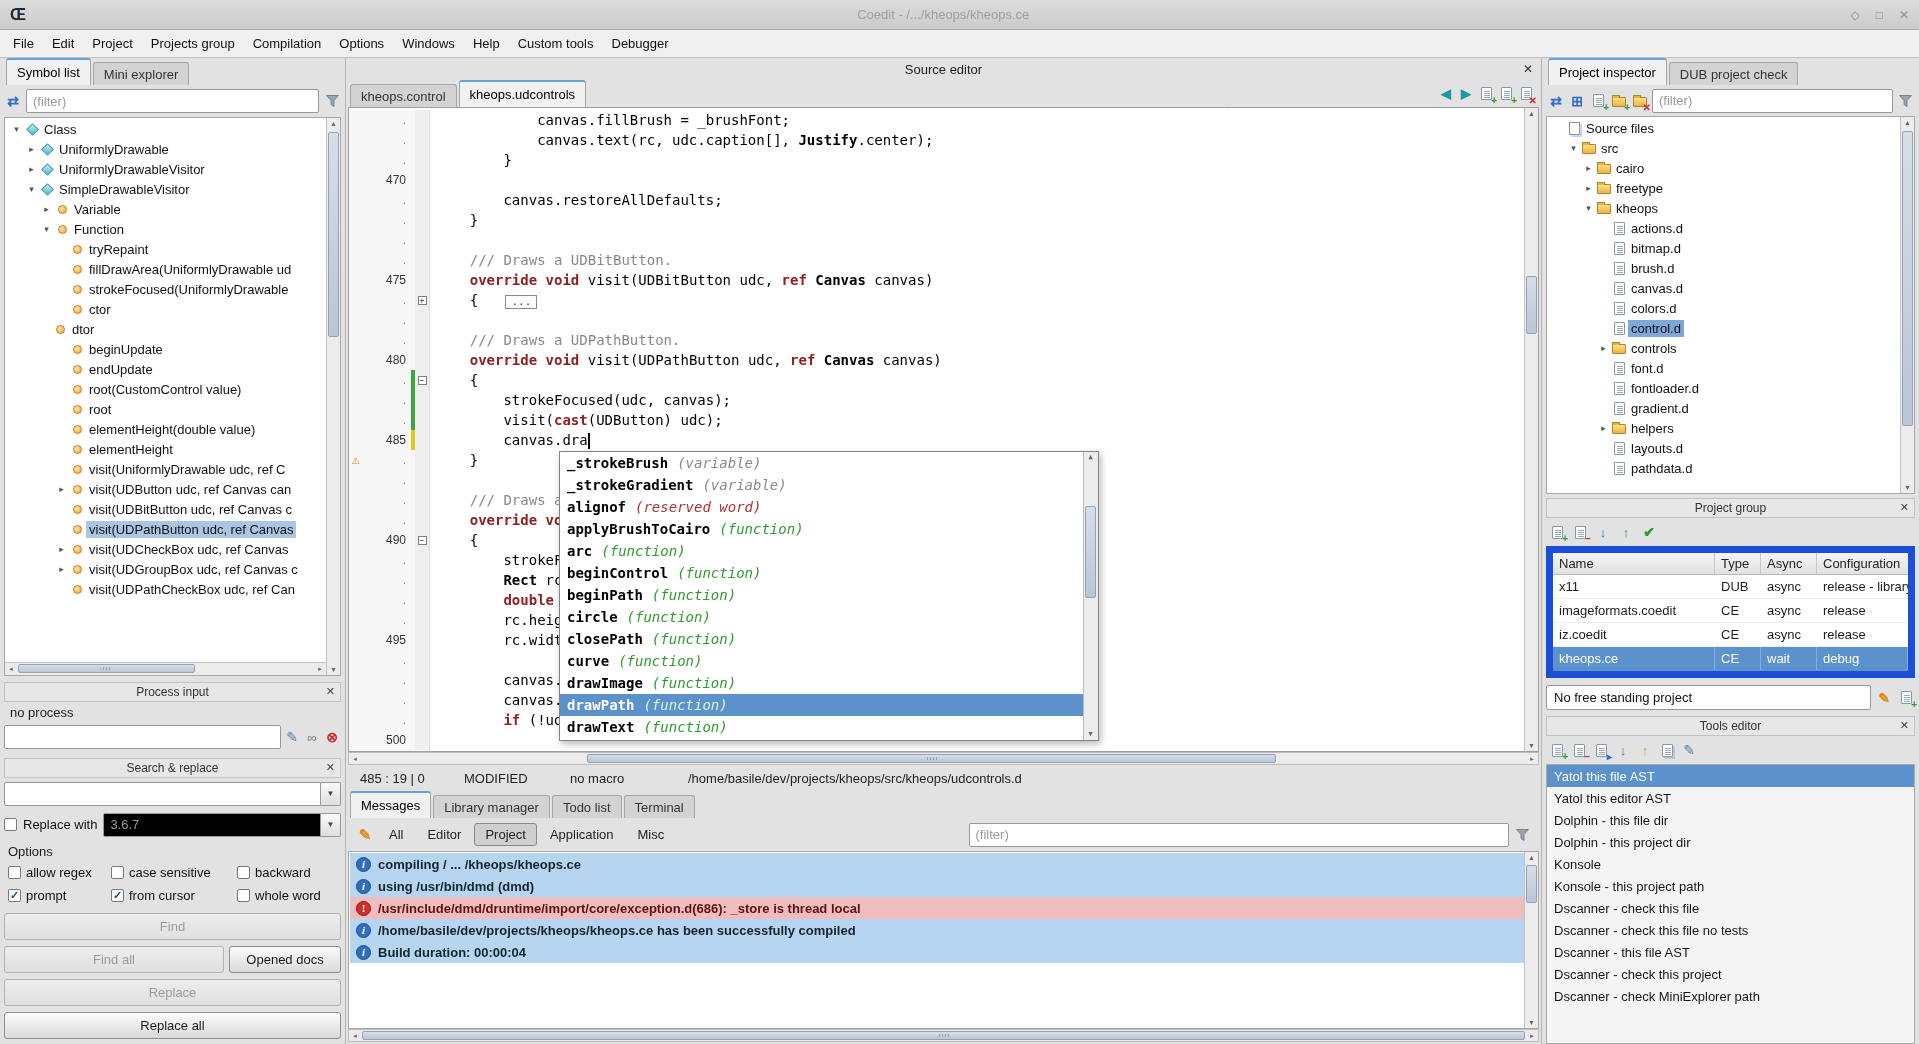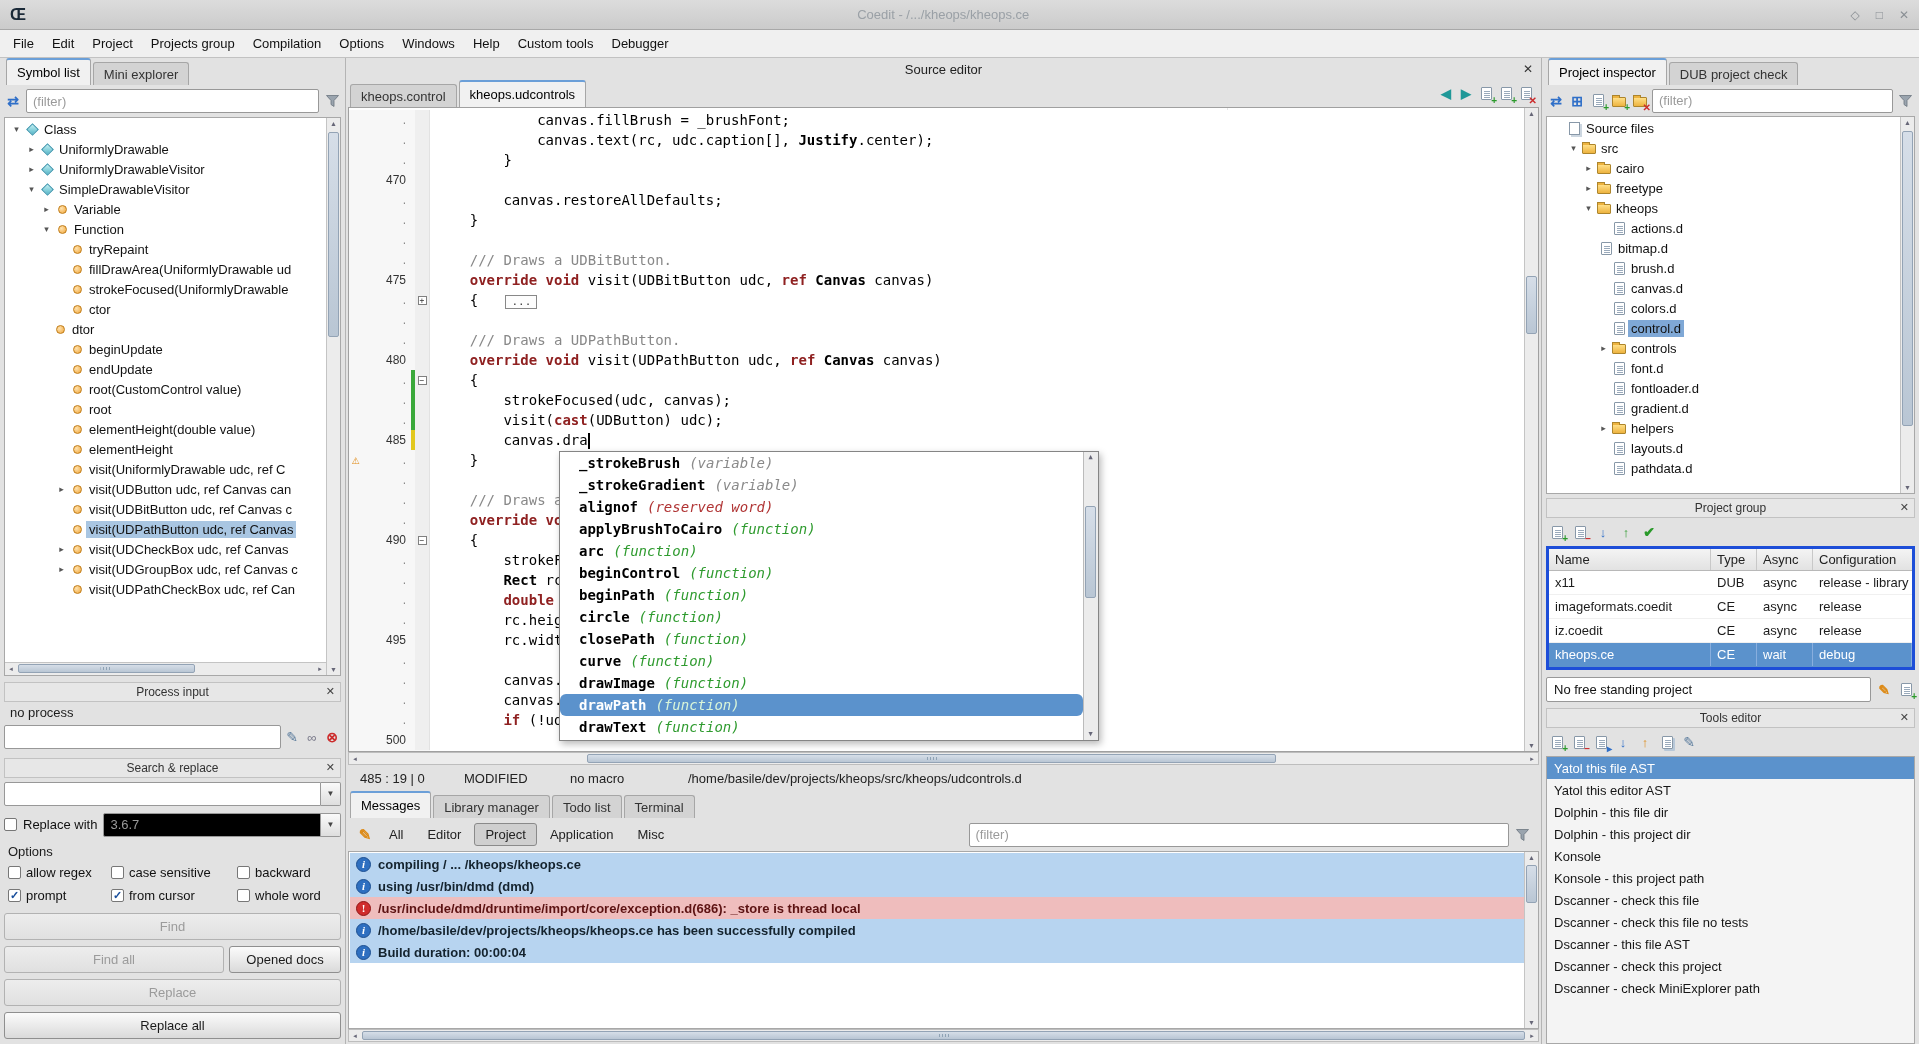--- a/index.html
+++ b/index.html
@@ -124,26 +124,26 @@
 .s-t{color:#000;font-weight:bold;}
 .s-c{color:var(--comment,#888888);}
 .s-box{border:1px solid #888;padding:0 5px;font-size:11px;line-height:12px;display:inline-block;color:#444;background:#fdfdfd;margin-left:2px;}
 .caret{display:inline-block;width:2px;height:16px;background:#000;vertical-align:middle;}
 
 
 .popup{position:absolute;left:210px;top:343px;width:540px;height:290px;background:#fff;border:1px solid #858585;box-shadow:2px 3px 7px rgba(0,0,0,.28);font:14px/22px "DejaVu Sans Mono",monospace;overflow:hidden;z-index:5;}
 .citems{position:absolute;inset:0 15px 0 0;overflow:hidden;}
 .popup .vscroll{width:15px;border-left:1px solid #bbb;}
 .citem{height:22px;display:flex;align-items:center;padding:0 7px;white-space:pre;}
-.cname{font-weight:bold;color:#000;margin-left:12px;}
+.cname{font-weight:bold;color:#000;}
 .ckind{font-style:italic;margin-left:9px;}
 .k-variable{color:var(--kind_variable,#8a8a8a);}
 .k-reserved{color:var(--kind_reserved,#b03434);}
 .k-function{color:var(--kind_function,#2f9b2f);}
-.citem.sel{background:var(--accent_selection,#4d84c4);border-radius:6px;}
+.citem.sel{background:var(--accent_selection,#4d84c4);}
 .citem.sel .cname{color:#fff;}
 .citem.sel .k-function{color:#d9f5d9;}
 
 
 .statusbar{height:26px;display:flex;align-items:center;padding:0 12px;flex:0 0 auto;font-size:13px;color:#222;}
 .sb-caret{width:104px;}
 .sb-mod{width:106px;}
 .sb-macro{width:118px;}
 .msg-toolbar{height:33px;display:flex;align-items:center;padding:0 8px;gap:4px;flex:0 0 auto;}
 .fbtn{height:23px;padding:0 10px;display:flex;align-items:center;border:1px solid transparent;border-radius:3px;font-size:13px;color:#222;}
@@ -153,21 +153,21 @@
 .msg-list{position:absolute;inset:1px 14px 1px 1px;overflow:hidden;}
 .mrow{height:22px;display:flex;align-items:center;gap:7px;padding:0 6px;font-weight:bold;font-size:13px;white-space:nowrap;}
 .mrow.info{background:var(--info_row_bg,#b7d4f0);color:#14232e;}
 .mrow.error{background:var(--error_row_bg,#efbdbd);color:#5c1212;}
 
 
 .rtoolbar{height:31px;display:flex;align-items:center;gap:3px;padding:2px 1px;flex:0 0 auto;}
 .rtoolbar .tb{flex:1;}
 .files-box{flex:0 0 378px;position:relative;border:1px solid #a8a8a8;background:#fff;overflow:hidden;margin-bottom:4px;}
 .pg-toolbar{height:28px;display:flex;align-items:center;gap:5px;padding:1px 2px;flex:0 0 auto;}
-.pg-table{border:3px solid #1d4ed8;background:#fff;flex:0 0 auto;}
+.pg-table{border:7px solid #1d4ed8;background:#fff;flex:0 0 auto;}
 .pg-thead{display:flex;height:22px;background:linear-gradient(#f4f4f4,#e2e2e2);border-bottom:1px solid #b8b8b8;font-size:13px;color:#222;}
 .pg-th{padding:0 6px;display:flex;align-items:center;border-right:1px solid #c8c8c8;overflow:hidden;white-space:nowrap;}
 .pg-th:nth-child(1),.pg-row .pg-cell:nth-child(1){width:162px;flex:0 0 auto;}
 .pg-th:nth-child(2),.pg-row .pg-cell:nth-child(2){width:46px;flex:0 0 auto;}
 .pg-th:nth-child(3),.pg-row .pg-cell:nth-child(3){width:56px;flex:0 0 auto;}
 .pg-th:nth-child(4),.pg-row .pg-cell:nth-child(4){flex:1;border-right:none;}
 .pg-row{display:flex;height:24px;align-items:stretch;font-size:13px;border-bottom:1px solid #f0f0f0;}
 .pg-cell{padding:0 6px;display:flex;align-items:center;overflow:hidden;white-space:nowrap;}
 .pg-row.sel{background:var(--accent_selection,#5b92cc);color:#fff;border-bottom-color:transparent;}
 .pg-row.sel .pg-cell{border-right:1px solid #88aede;}
@@ -883,21 +883,21 @@
               </span>
               <span class="tlabel">kheops</span>
             </div>
             <div class="trow" style="padding-left: 49px;">
               <span class="expander"></span>
               <span class="micon">
                 <span class="ii i-doc"></span>
               </span>
               <span class="tlabel">actions.d</span>
             </div>
-            <div class="trow" style="padding-left: 36px;">
+            <div class="trow" style="padding-left: 49px;">
               <span class="expander"></span>
               <span class="micon">
                 <span class="ii i-doc"></span>
               </span>
               <span class="tlabel">bitmap.d</span>
             </div>
             <div class="trow" style="padding-left: 49px;">
               <span class="expander"></span>
               <span class="micon">
                 <span class="ii i-doc"></span>

